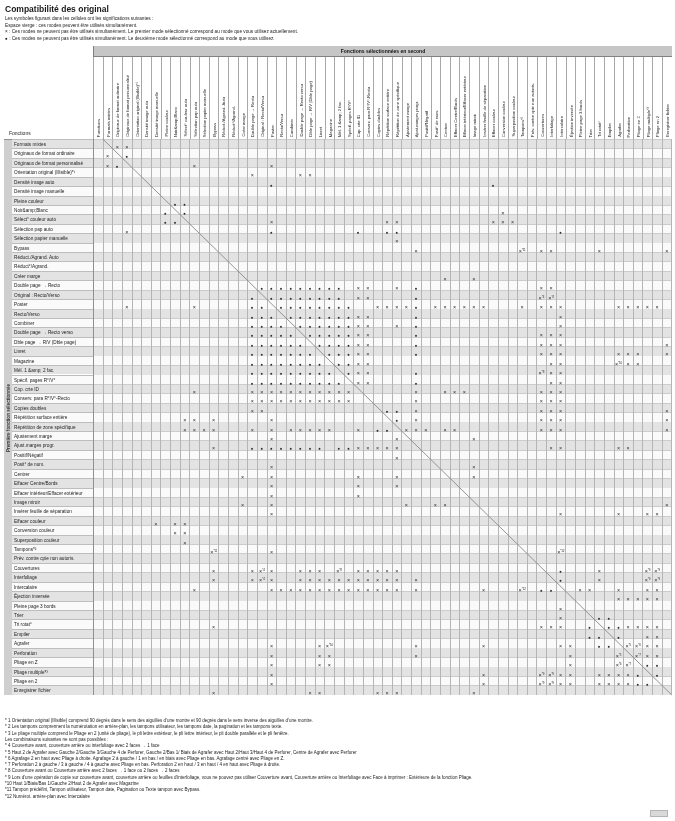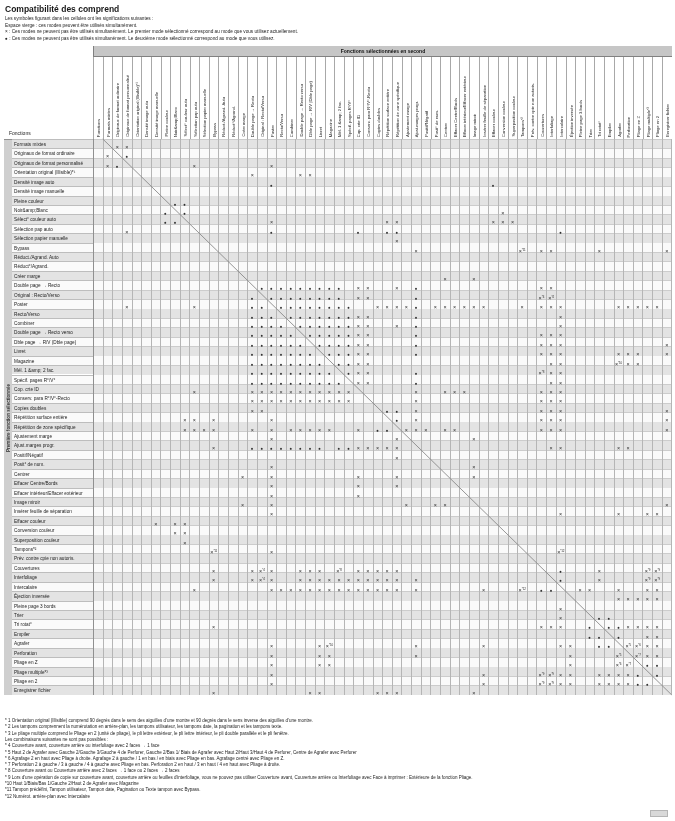--- a/index.html
+++ b/index.html
@@ -32,21 +32,21 @@
   .mark .x{font-size:5.4px;}
   .mark .d{font-size:4.6px;}
   .mark sup{font-size:3px;vertical-align:2px;letter-spacing:-0.2px;}
   #diag{position:absolute;left:0;top:0;pointer-events:none;}
   .footnote{position:absolute;left:5px;font-size:4.5px;white-space:nowrap;color:#222;}
   #page-code{position:absolute;left:650px;top:810px;width:16px;height:5px;background:#d9d9d9;border:0.5px solid #b5b5b5;}
 </style>
 </head>
 <body>
 
-<div id="title">Compatibilité des comprend</div>
+<div id="title">Compatibilité des original</div>
 <div id="legend">
     <div class="legend-line" style="top: 16px;">Les symboles figurant dans les cellules ont les significations suivantes :</div>
     <div class="legend-line" style="top: 22.6px;">Espace vierge : ces modes peuvent être utilisés simultanément.</div>
     <div class="legend-line" style="top: 29.2px;">× : Ces modes ne peuvent pas être utilisés simultanément. Le premier mode sélectionné correspond au mode que vous utilisez actuellement.</div>
     <div class="legend-line" style="top: 35.8px;">● : Ces modes ne peuvent pas être utilisés simultanément. Le deuxième mode sélectionné correspond au mode que vous utilisez.</div>
   </div>
 
 <div id="table-frame"></div>
 <div id="colgroup-bar">Fonctions sélectionnées en second</div>
 <div id="corner"></div>

